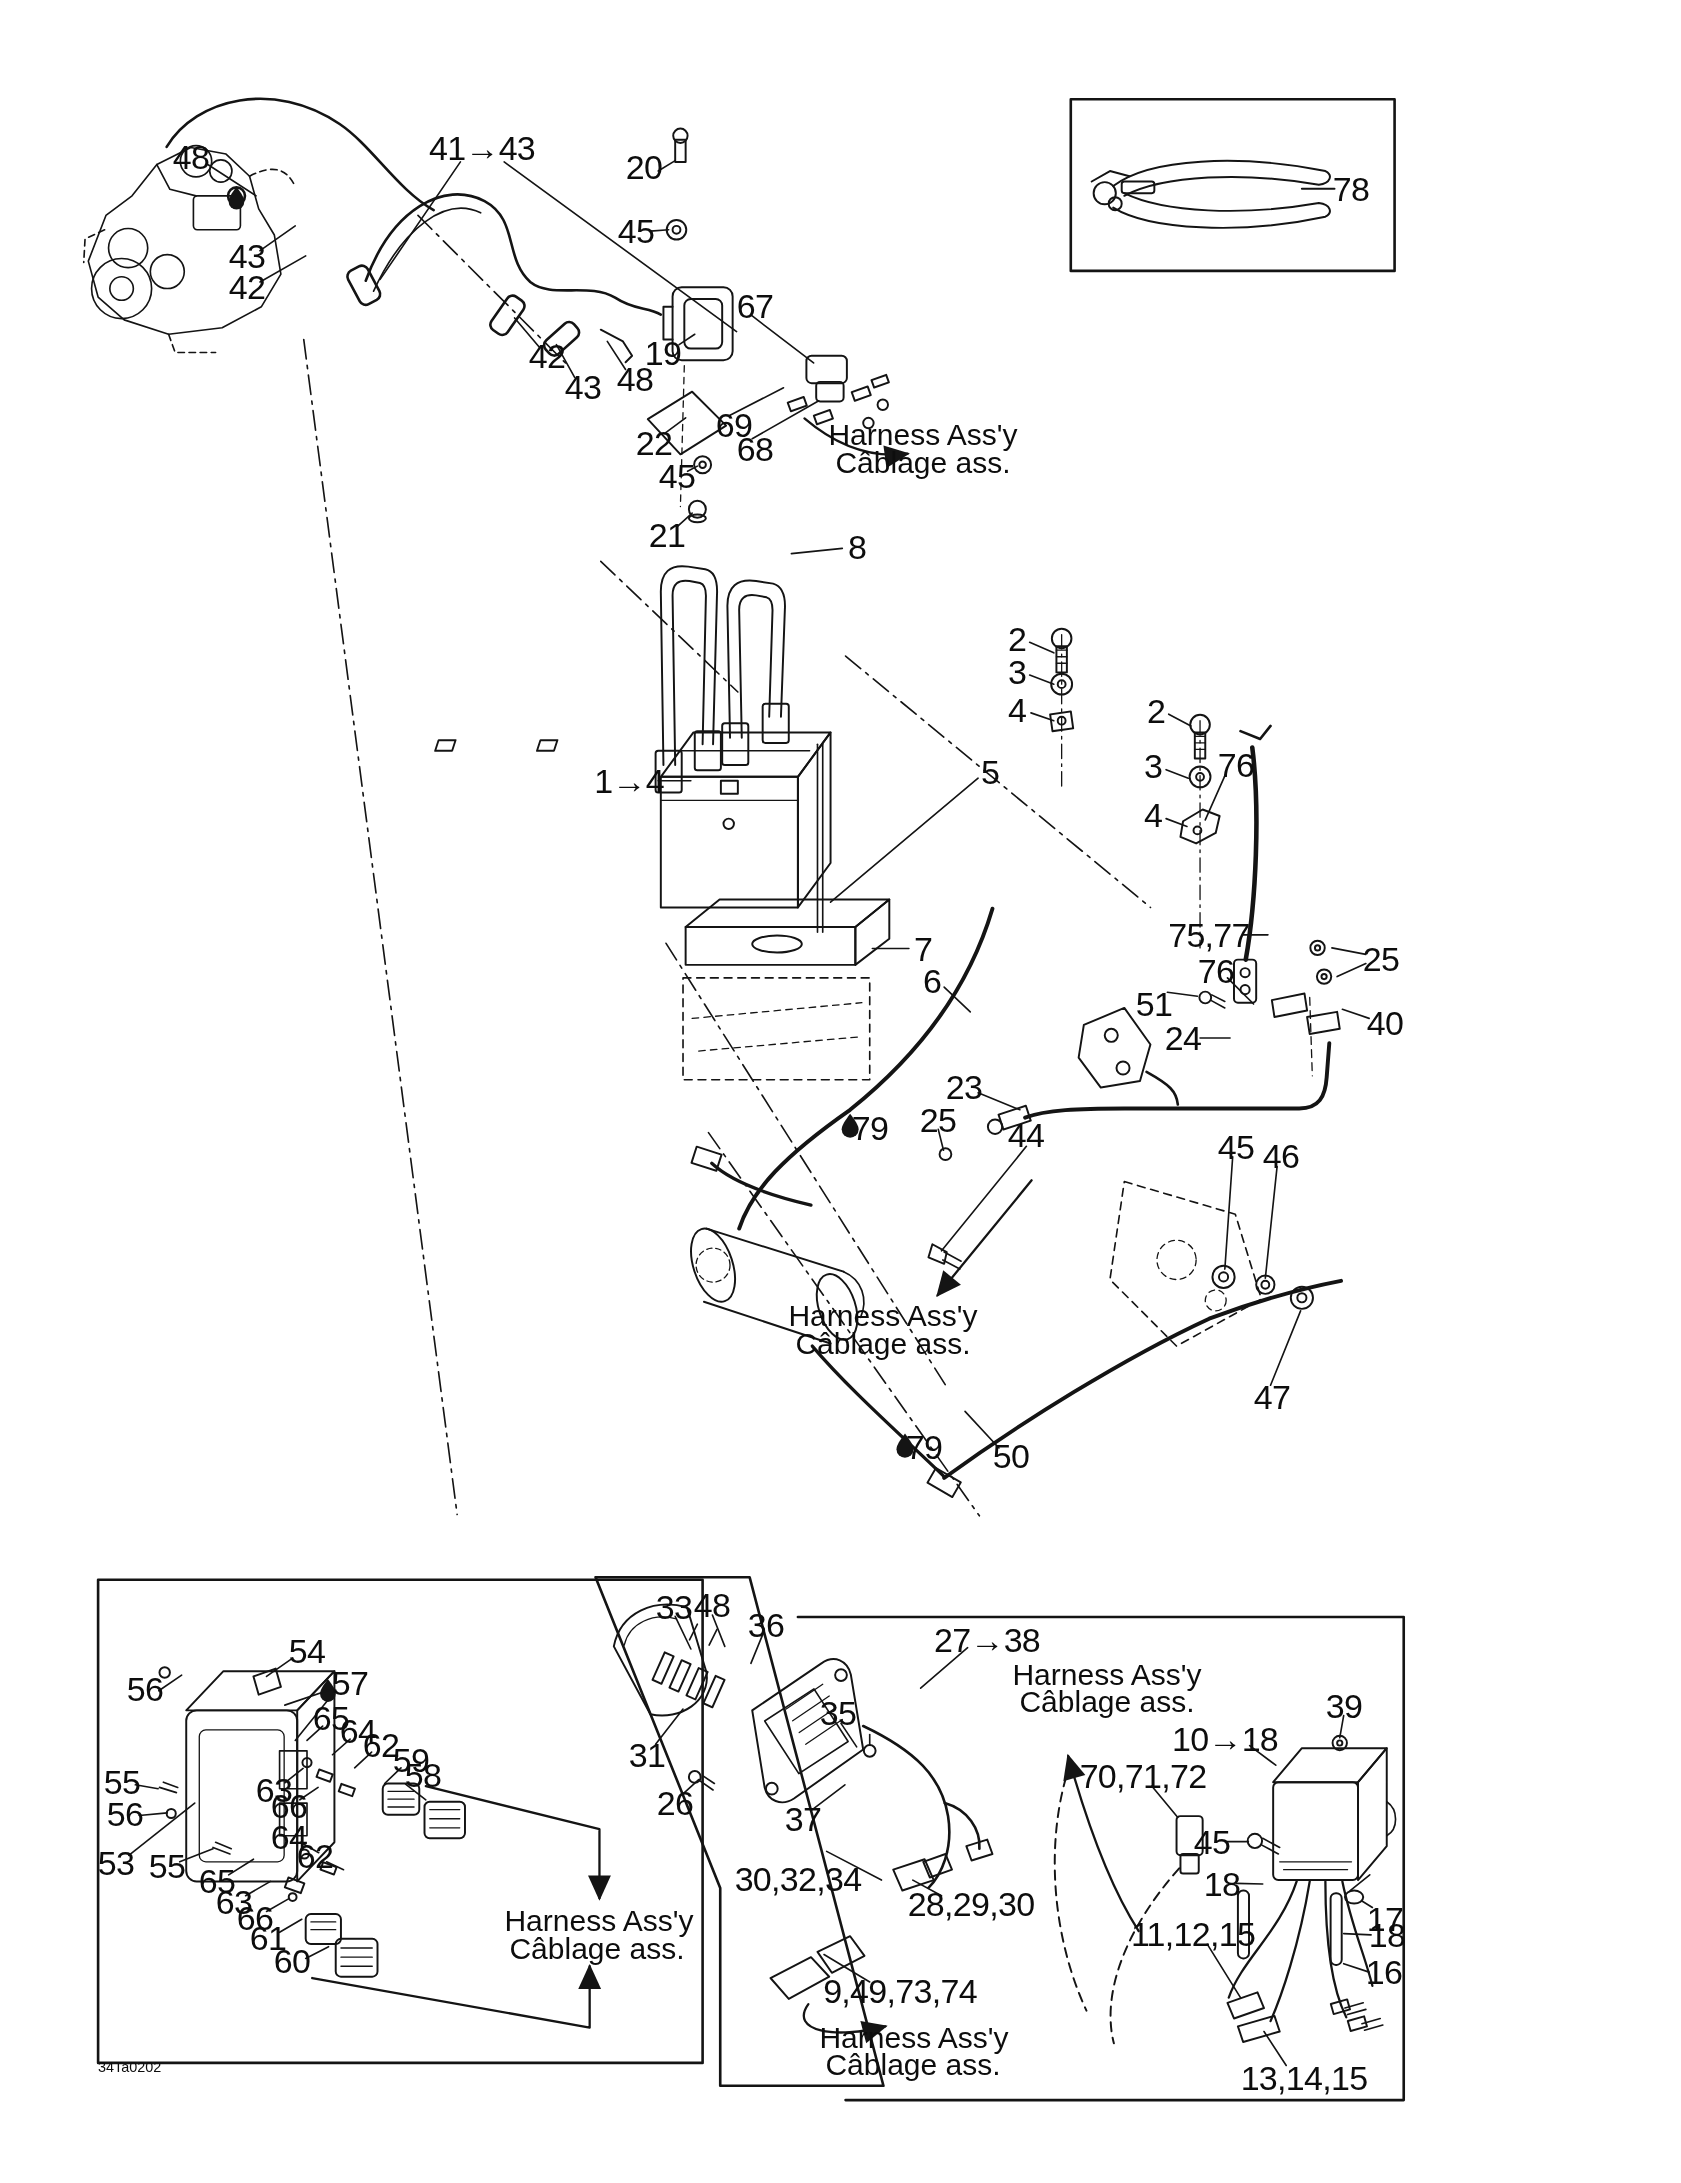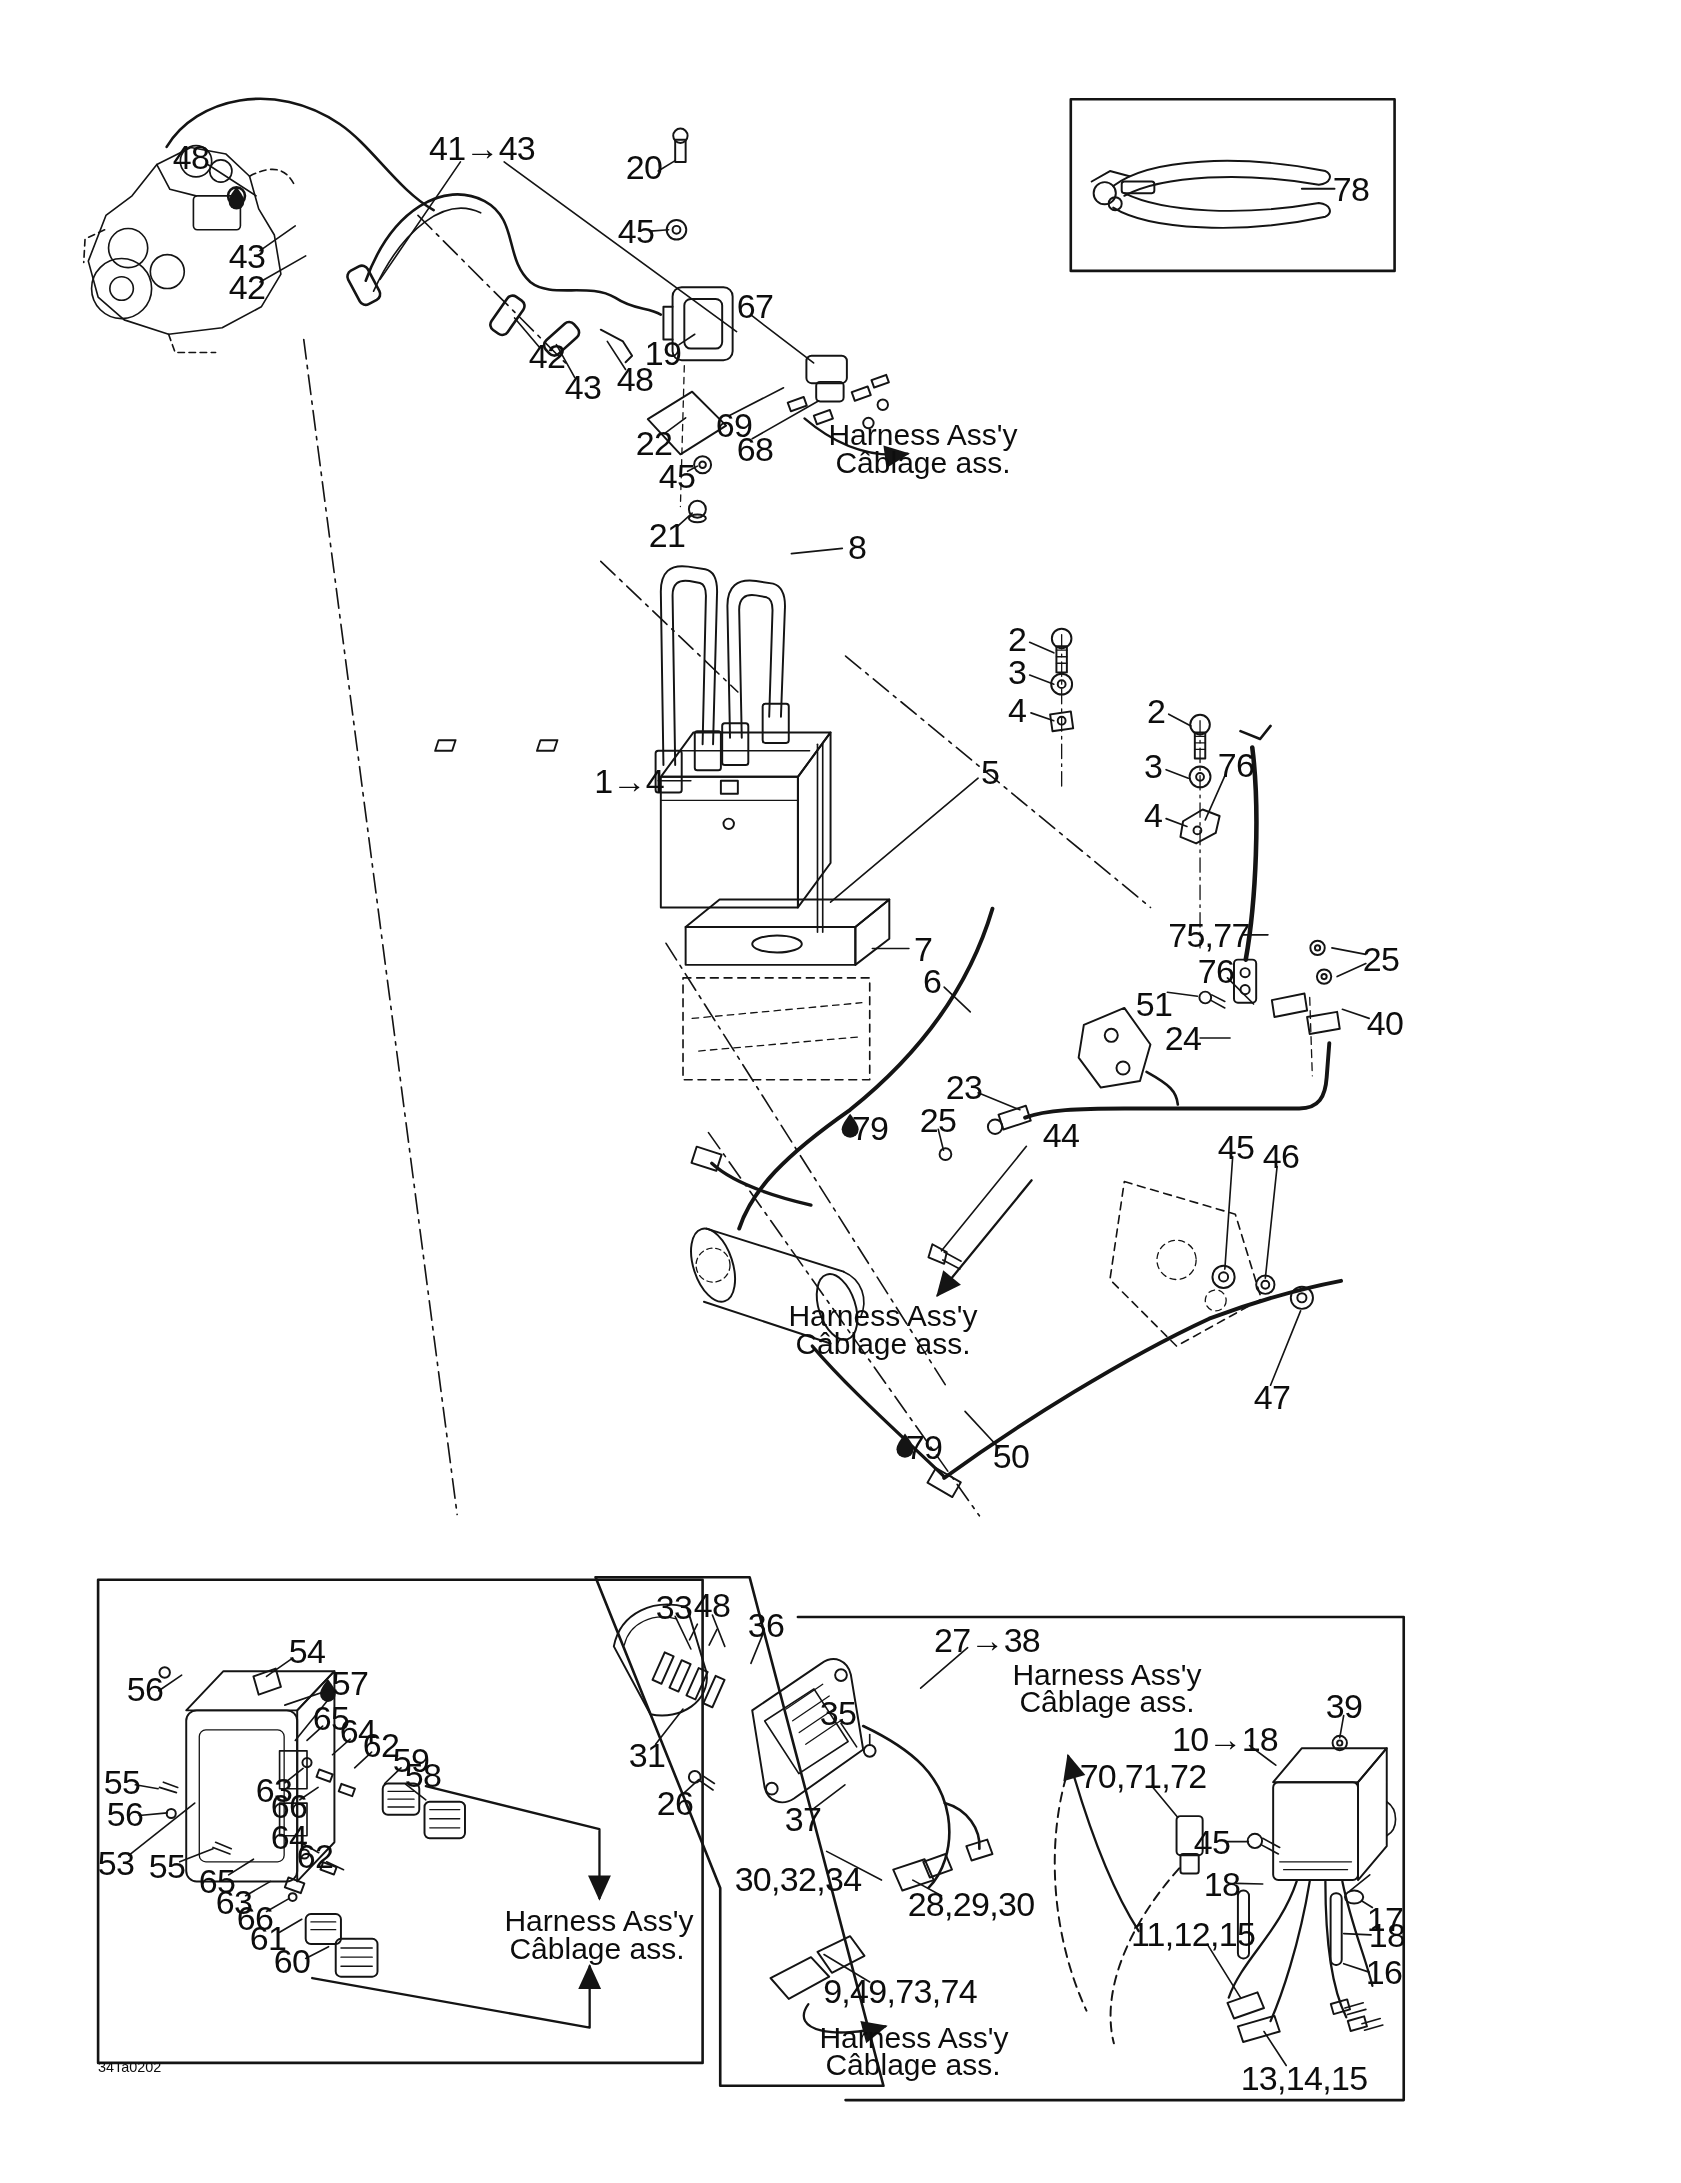--- a/index.html
+++ b/index.html
@@ -441,21 +441,21 @@
       <span class="callout" style="left: 932px; top: 981px;">6</span>
       <span class="callout" style="left: 1209px; top: 935px;">75,77</span>
       <span class="callout" style="left: 1381px; top: 959px;">25</span>
       <span class="callout" style="left: 1216px; top: 971px;">76</span>
       <span class="callout" style="left: 1154px; top: 1004px;">51</span>
       <span class="callout" style="left: 1183px; top: 1038px;">24</span>
       <span class="callout" style="left: 1385px; top: 1023px;">40</span>
       <span class="callout" style="left: 964px; top: 1087px;">23</span>
       <span class="callout" style="left: 938px; top: 1120px;">25</span>
       <span class="callout" style="left: 870px; top: 1128px;">79</span>
-      <span class="callout" style="left: 1026px; top: 1135px; margin-left: 35px;">44</span>
+      <span class="callout" style="left: 1026px; top: 1135px;">44</span>
       <span class="callout" style="left: 1236px; top: 1147px;">45</span>
       <span class="callout" style="left: 1281px; top: 1156px;">46</span>
       <span class="callout ha" style="left: 883px; top: 1316px;">Harness Ass'y</span>
       <span class="callout ha" style="left: 883px; top: 1344px;">Câblage ass.</span>
       <span class="callout" style="left: 1272px; top: 1397px;">47</span>
       <span class="callout" style="left: 924px; top: 1447px;">79</span>
       <span class="callout" style="left: 1011px; top: 1456px; text-align: center;">50</span>
       <span class="callout" style="left: 145px; top: 1689px;">56</span>
       <span class="callout" style="left: 307px; top: 1651px;">54</span>
       <span class="callout" style="left: 350px; top: 1683px;">57</span>

